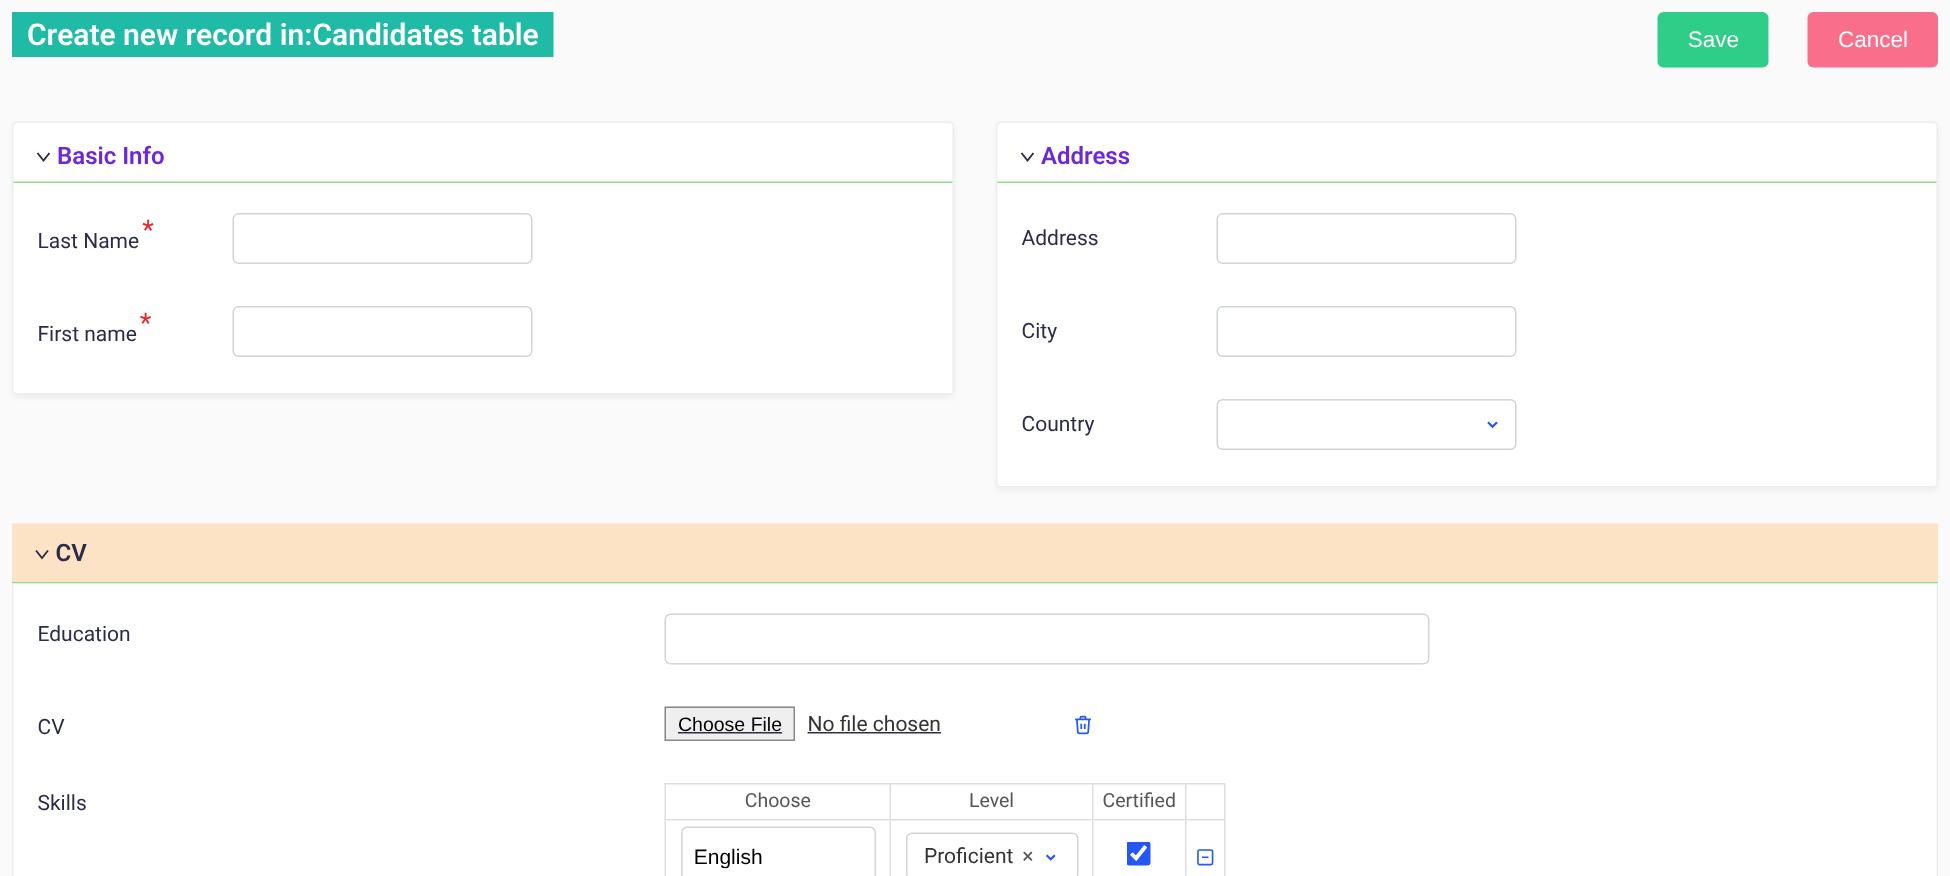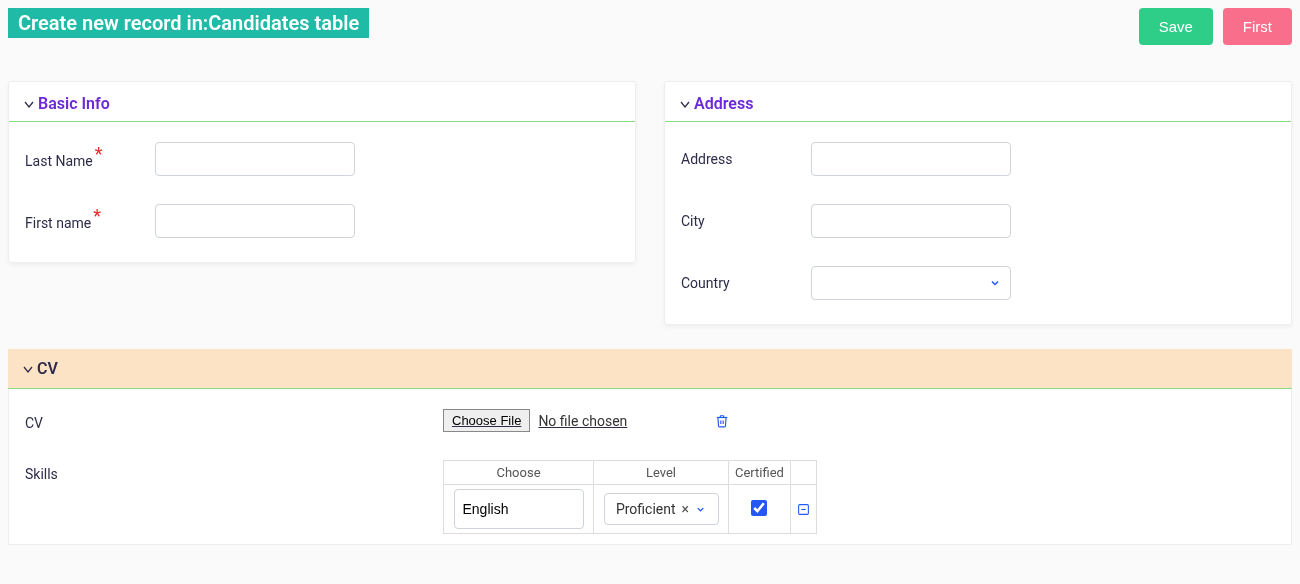--- a/index.html
+++ b/index.html
@@ -22,21 +22,21 @@
     .title-badge {
       background: #1fbba6;
       color: #fff;
       font-size: 20px;
       font-weight: 600;
       padding: 3px 10px;
       display: inline-block;
     }
     .action-buttons {
       display: flex;
-      gap: 10px;
+      gap: 26px;
     }
     .btn {
       border: none;
       padding: 10px 20px;
       border-radius: 4px;
       font-size: 15px;
       color: #fff;
       cursor: pointer;
     }
     .btn-save { background: #2ece89; }
@@ -238,21 +238,21 @@
   </style>
 </head>
 <body>
 
 <div class="page">
 
   <div class="header-row">
     <div class="title-badge">Create new record in:Candidates table</div>
     <div class="action-buttons">
       <button class="btn btn-save">Save</button>
-      <button class="btn btn-cancel">First</button>
+      <button class="btn btn-cancel">Cancel</button>
     </div>
   </div>
 
   <div class="top-panels">
 
     <div class="panel panel-basic">
       <div class="panel-header">
         <span>
           <svg width="12" height="12" viewBox="0 0 24 24" fill="none" stroke="#2c2c4a" stroke-width="2.5">
               <polyline points="4 8 12 18 20 8"></polyline>
@@ -315,20 +315,24 @@
     <div class="cv-header">
       <span>
         <svg width="12" height="12" viewBox="0 0 24 24" fill="none" stroke="#2c2c4a" stroke-width="2.5">
             <polyline points="4 8 12 18 20 8"></polyline>
           </svg>
       </span>
       <span>CV</span>
     </div>
     <div class="cv-body">
 
+      <div class="cv-row">
+        <div class="cv-label">Education</div>
+        <input class="cv-input-wide" value="" style="">
+      </div>
 
       <div class="cv-row">
         <div class="cv-label">CV</div>
         <div class="file-row">
           <button class="file-btn">Choose File</button>
           <span class="file-text">No file chosen</span>
           <span class="trash-icon">
             <svg width="14" height="14" viewBox="0 0 24 24" fill="none" stroke="#2457f5" stroke-width="2">
                 <polyline points="3 6 5 6 21 6"></polyline>
                 <path d="M19 6l-1 14a2 2 0 0 1-2 2H8a2 2 0 0 1-2-2L5 6"></path>

